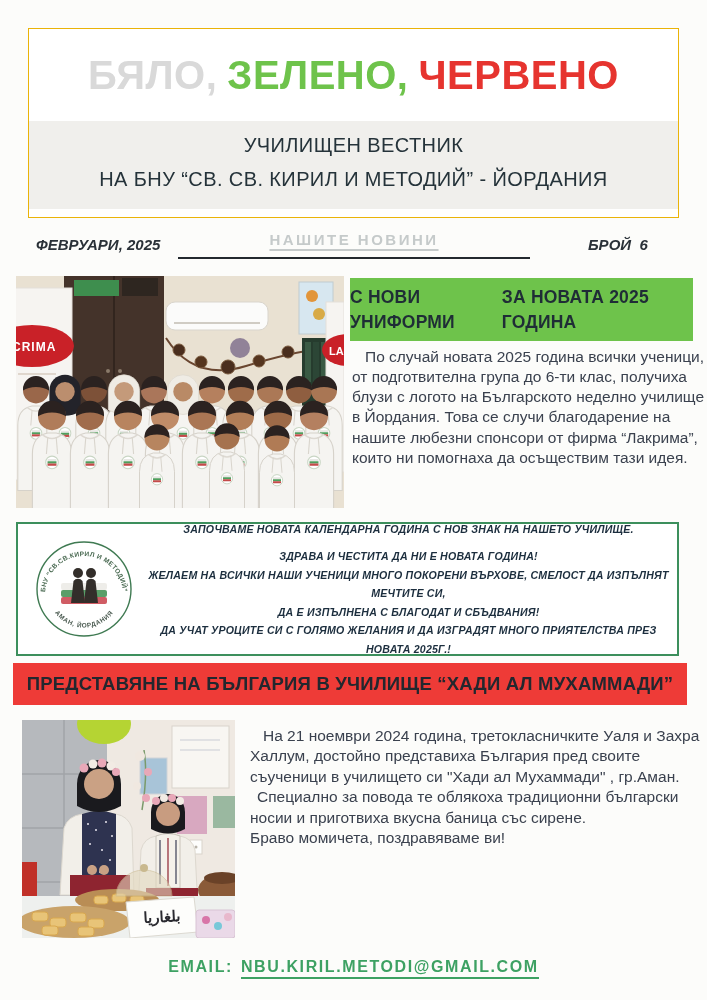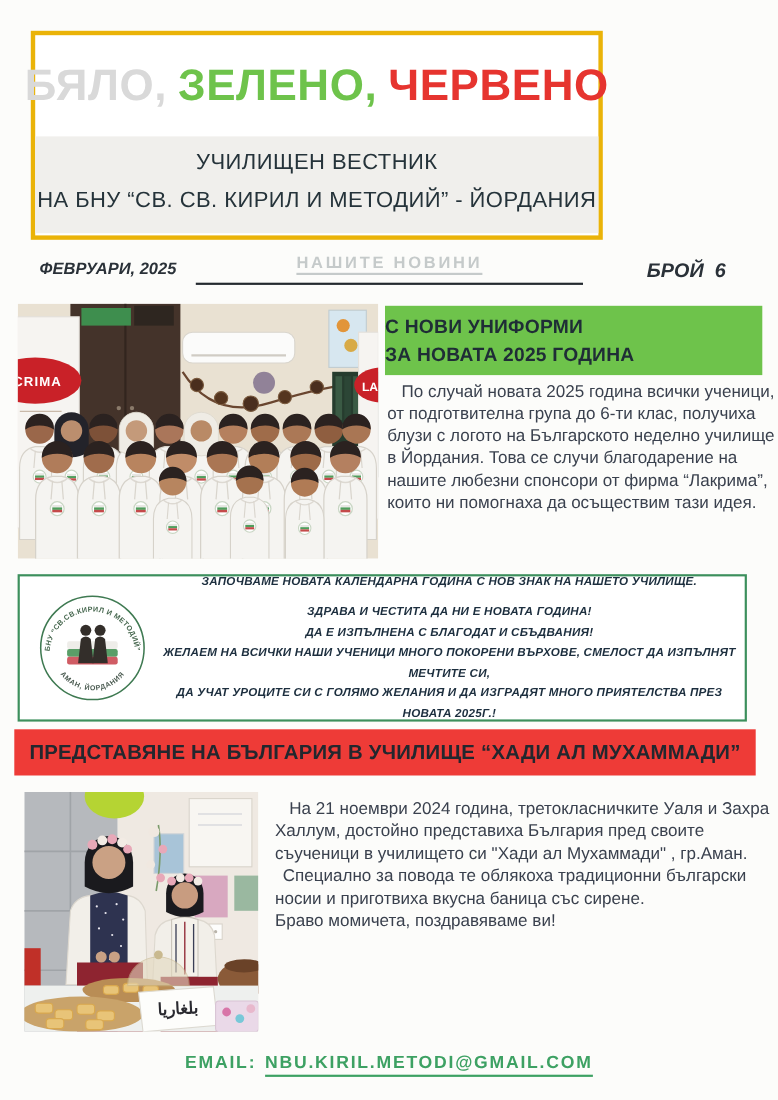--- a/index.html
+++ b/index.html
@@ -1,43 +1,43 @@
 <!DOCTYPE html>
 <html lang="bg"><head>
 <meta charset="utf-8">
 <style>
   html,body{margin:0;padding:0;background:#fcfcfa;}
   *{box-sizing:border-box;font-family:"Liberation Sans", sans-serif;}
   .page{position:relative;width:707px;height:1000px;margin:0 auto;background:#fcfcfa;overflow:hidden;}
 
   
-  .masthead{position:absolute;left:28px;top:28px;width:520px;height:190px;
-    border:4px solid #eab308;background:#ffffff;}
+  .masthead{position:absolute;left:28px;top:28px;width:651px;height:190px;
+    border:1px solid #eab308;background:#ffffff;}
   .mast-title{position:absolute;left:0;top:0;width:100%;height:92px;
     display:flex;align-items:center;justify-content:center;
     font-size:40px;font-weight:bold;letter-spacing:.5px;white-space:nowrap;}
   .mast-part{margin:0 5px;}
   .t-white{color:#d9d9d9;}
   .t-green{color:#6ec34b;}
   .t-red{color:#e6342f;}
   .mast-sub{position:absolute;left:0;top:92px;width:100%;height:88px;background:#f0efec;
     text-align:center;color:#25333a;font-size:20px;line-height:34px;padding-top:7px;letter-spacing:.4px;}
 
   
   .issue-date{position:absolute;left:36px;top:236px;font-size:15px;font-weight:bold;font-style:italic;color:#2a3138;}
-  .issue-num{position:absolute;left:588px;top:236px;font-size:18px;font-weight:bold;font-style:italic;color:#2a3138;white-space:pre;}
+  .issue-num{position:absolute;left:588px;top:236px;font-size:15px;font-weight:bold;font-style:italic;color:#2a3138;white-space:pre;}
   .rubric{position:absolute;left:178px;top:231px;width:352px;text-align:center;
     font-size:15px;font-weight:bold;letter-spacing:2.5px;color:#c5caca;
     text-decoration:underline;text-decoration-thickness:2px;text-underline-offset:4px;}
   .rubric-line{position:absolute;left:178px;top:257px;width:352px;height:2px;background:#23292e;}
 
   
   .photo1{position:absolute;left:16px;top:276px;width:328px;height:232px;overflow:hidden;}
   .headline-green{position:absolute;left:350px;top:278px;width:343px;height:63px;background:#6ec34b;
-    display:flex;flex-direction:column;align-items:flex-start;justify-content:center;
+    display:flex;flex-direction:row;align-items:center;justify-content:center;
     font-size:17.5px;font-weight:bold;color:#1f2d36;line-height:1.42;letter-spacing:.2px;}
   .body1{position:absolute;left:352px;top:347px;width:355px;margin:0;
     font-size:15.5px;line-height:1.3;color:#3a414e;text-indent:13px;}
 
   
   .newyear-box{position:absolute;left:16px;top:522px;width:663px;height:134px;
     border:2px solid #3c8f5c;background:#ffffff;display:flex;align-items:center;}
   .ny-logo{flex:none;width:100px;height:100px;margin-left:16px;}
   .ny-text{flex:1;text-align:center;font-size:10.6px;font-weight:bold;font-style:italic;
     color:#1c2e3e;line-height:1.75;padding:0 0 0 6px;letter-spacing:.2px;}
@@ -233,22 +233,22 @@
       <text font-size="6.6" font-weight="bold" fill="#4a6a52" letter-spacing="0.3">
         <textPath href="#arcTop" startOffset="50%" text-anchor="middle">БНУ “СВ.СВ.КИРИЛ И МЕТОДИЙ”</textPath>
       </text>
       <text font-size="6.4" font-weight="bold" fill="#4a5a50" letter-spacing="0.6">
         <textPath href="#arcBottom" startOffset="50%" text-anchor="middle">АМАН, ЙОРДАНИЯ</textPath>
       </text>
     </svg>
     <div class="ny-text">
       <div class="ny-line1">ЗАПОЧВАМЕ НОВАТА КАЛЕНДАРНА ГОДИНА С НОВ ЗНАК НА НАШЕТО УЧИЛИЩЕ.</div>
       <div>ЗДРАВА И ЧЕСТИТА ДА НИ Е НОВАТА ГОДИНА!</div>
+      <div>ЖЕЛАЕМ НА ВСИЧКИ НАШИ УЧЕНИЦИ МНОГО ПОКОРЕНИ ВЪРХОВЕ, СМЕЛОСТ ДА ИЗПЪЛНЯТ МЕЧТИТЕ СИ,</div>
       <div>ДА Е ИЗПЪЛНЕНА С БЛАГОДАТ И СБЪДВАНИЯ!</div>
-      <div>ЖЕЛАЕМ НА ВСИЧКИ НАШИ УЧЕНИЦИ МНОГО ПОКОРЕНИ ВЪРХОВЕ, СМЕЛОСТ ДА ИЗПЪЛНЯТ МЕЧТИТЕ СИ,</div>
       <div>ДА УЧАТ УРОЦИТЕ СИ С ГОЛЯМО ЖЕЛАНИЯ И ДА ИЗГРАДЯТ МНОГО ПРИЯТЕЛСТВА ПРЕЗ НОВАТА 2025Г.!</div>
     </div>
   </section>
 
   <div class="headline-red">ПРЕДСТАВЯНЕ НА БЪЛГАРИЯ В УЧИЛИЩЕ  “ХАДИ АЛ МУХАММАДИ”</div>
 
   <figure class="photo2" style="margin:0">
     <svg width="213" height="218" viewBox="0 0 213 218">
 
       <rect x="0" y="0" width="85" height="218" fill="#b6b9bd"></rect>

